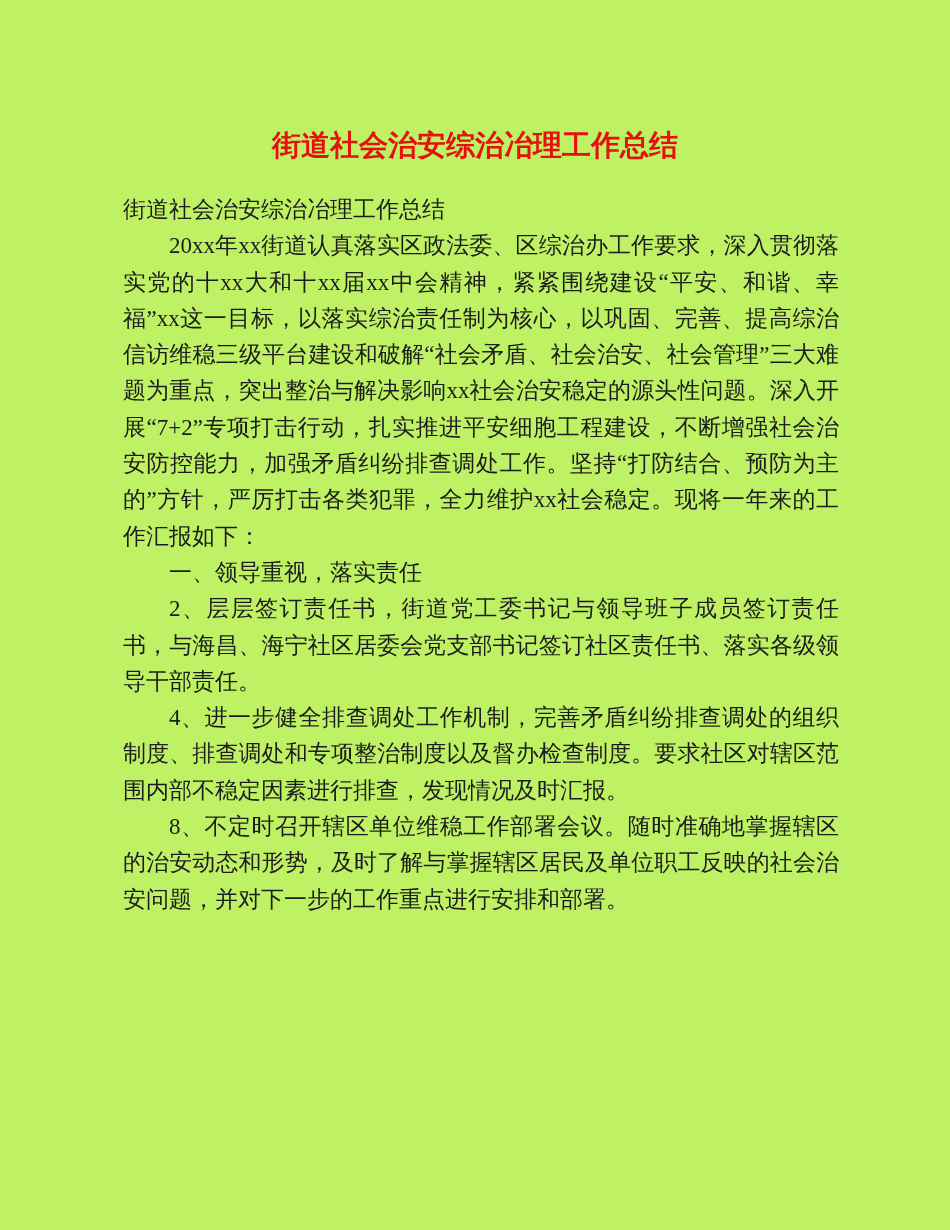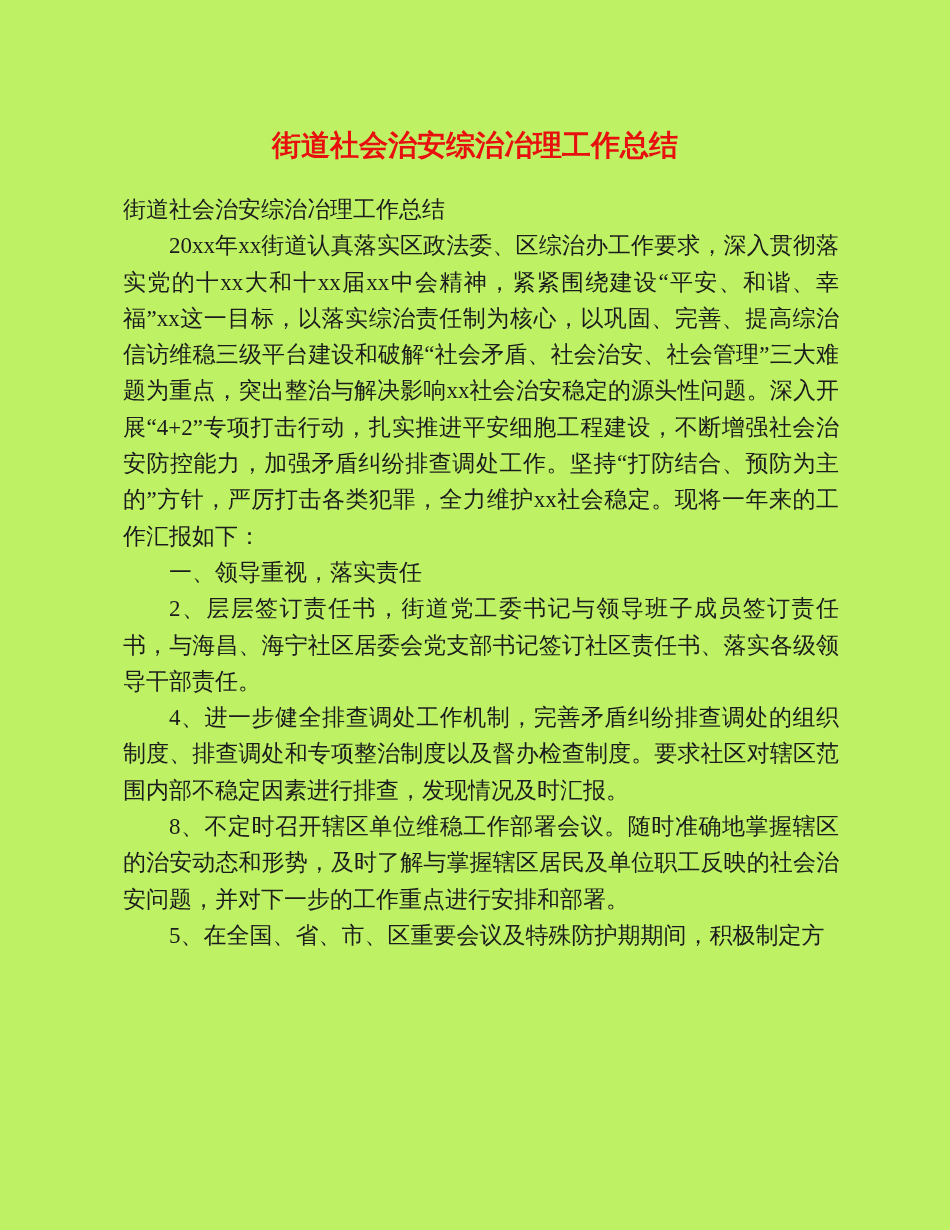--- a/index.html
+++ b/index.html
@@ -47,20 +47,19 @@
     text-indent: 2em;
   }
 </style>
 </head>
 <body>
 
 <div class="page" style="background: #bef264;">
   <h1 class="doc-title" style="color: rgb(232, 15, 15);">街道社会治安综治冶理工作总结</h1>
   <div class="doc-body" id="doc-body" style="color: rgb(28, 28, 28);">
       <p>街道社会治安综治冶理工作总结</p>
-      <p class="indent">20xx年xx街道认真落实区政法委、区综治办工作要求，深入贯彻落实党的十xx大和十xx届xx中会精神，紧紧围绕建设“平安、和谐、幸福”xx这一目标，以落实综治责任制为核心，以巩固、完善、提高综治信访维稳三级平台建设和破解“社会矛盾、社会治安、社会管理”三大难题为重点，突出整治与解决影响xx社会治安稳定的源头性问题。深入开展“4+2”专项打击行动，扎实推进平安细胞工程建设，不断增强社会治安防控能力，加强矛盾纠纷排查调处工作。坚持“打防结合、预防为主的”方针，严厉打击各类犯罪，全力维护xx社会稳定。现将一年来的工作汇报如下：</p>
+      <p class="indent">20xx年xx街道认真落实区政法委、区综治办工作要求，深入贯彻落实党的十xx大和十xx届xx中会精神，紧紧围绕建设“平安、和谐、幸福”xx这一目标，以落实综治责任制为核心，以巩固、完善、提高综治信访维稳三级平台建设和破解“社会矛盾、社会治安、社会管理”三大难题为重点，突出整治与解决影响xx社会治安稳定的源头性问题。深入开展“7+2”专项打击行动，扎实推进平安细胞工程建设，不断增强社会治安防控能力，加强矛盾纠纷排查调处工作。坚持“打防结合、预防为主的”方针，严厉打击各类犯罪，全力维护xx社会稳定。现将一年来的工作汇报如下：</p>
       <p class="indent">一、领导重视，落实责任</p>
       <p class="indent">2、层层签订责任书，街道党工委书记与领导班子成员签订责任书，与海昌、海宁社区居委会党支部书记签订社区责任书、落实各级领导干部责任。</p>
       <p class="indent">4、进一步健全排查调处工作机制，完善矛盾纠纷排查调处的组织制度、排查调处和专项整治制度以及督办检查制度。要求社区对辖区范围内部不稳定因素进行排查，发现情况及时汇报。</p>
       <p class="indent">8、不定时召开辖区单位维稳工作部署会议。随时准确地掌握辖区的治安动态和形势，及时了解与掌握辖区居民及单位职工反映的社会治安问题，并对下一步的工作重点进行安排和部署。</p>
-      <p class="indent">5、在全国、省、市、区重要会议及特殊防护期期间，积极制定方</p>
     </div>
 </div>
 
 </body></html>

